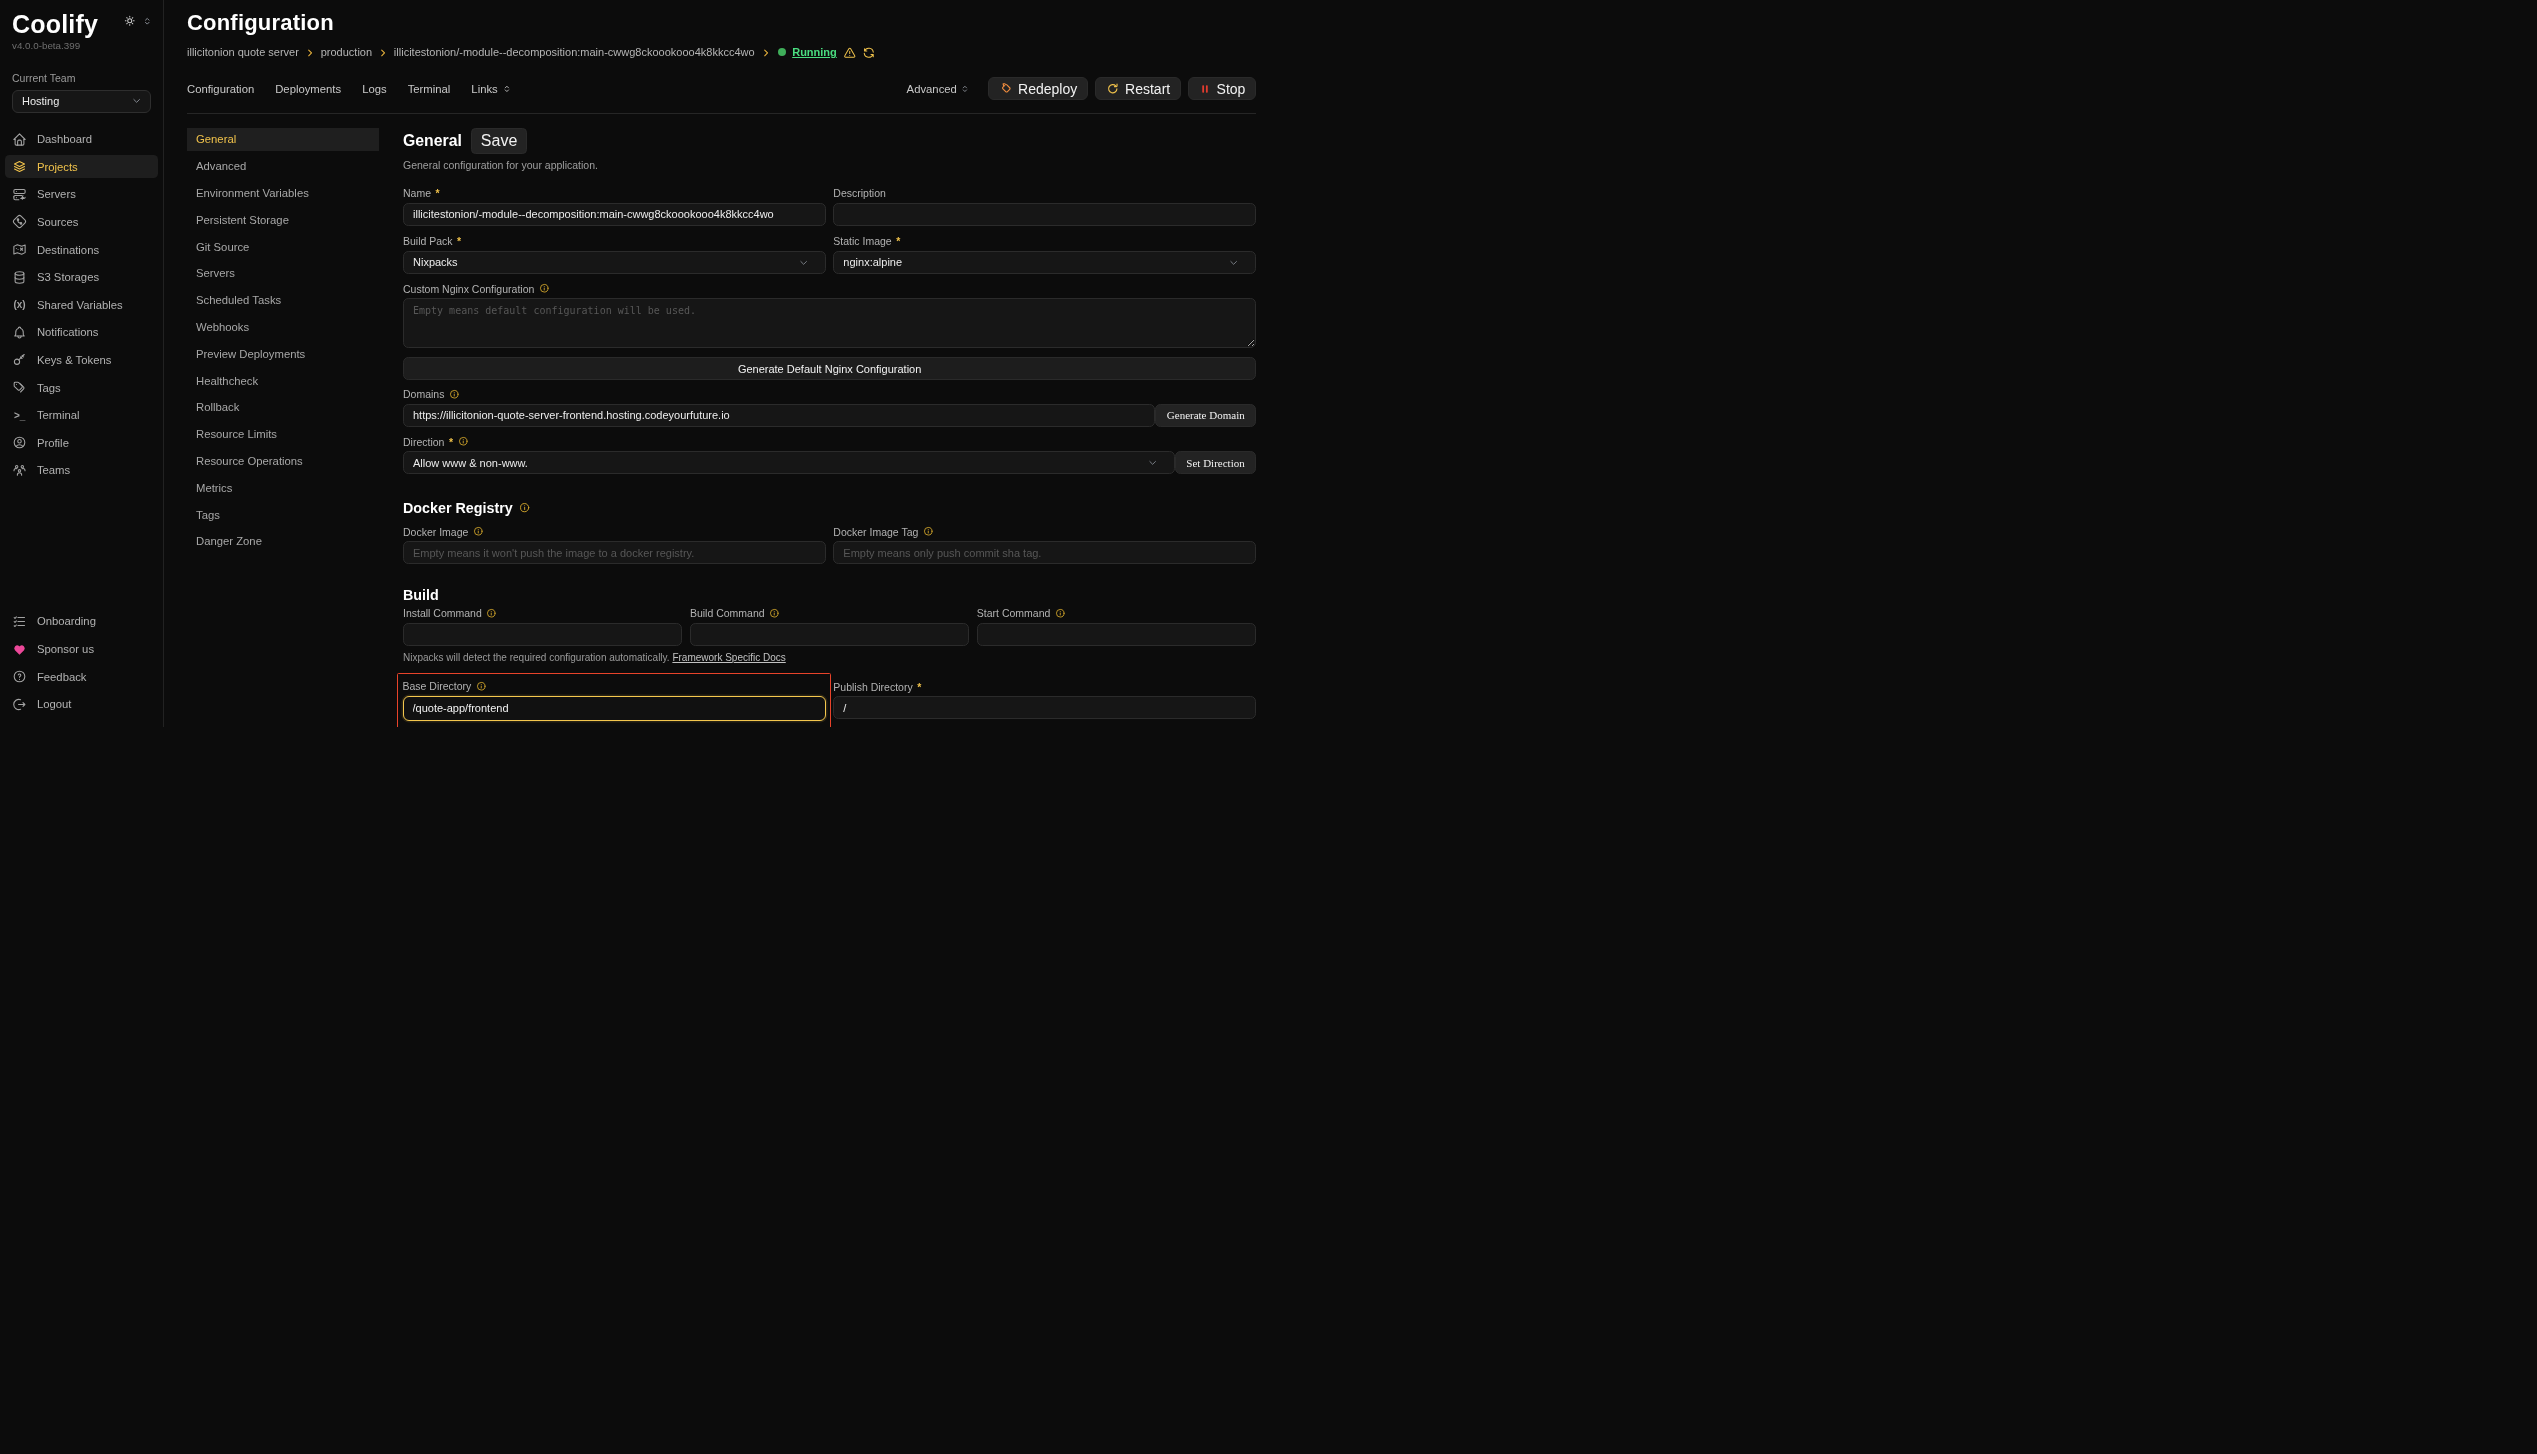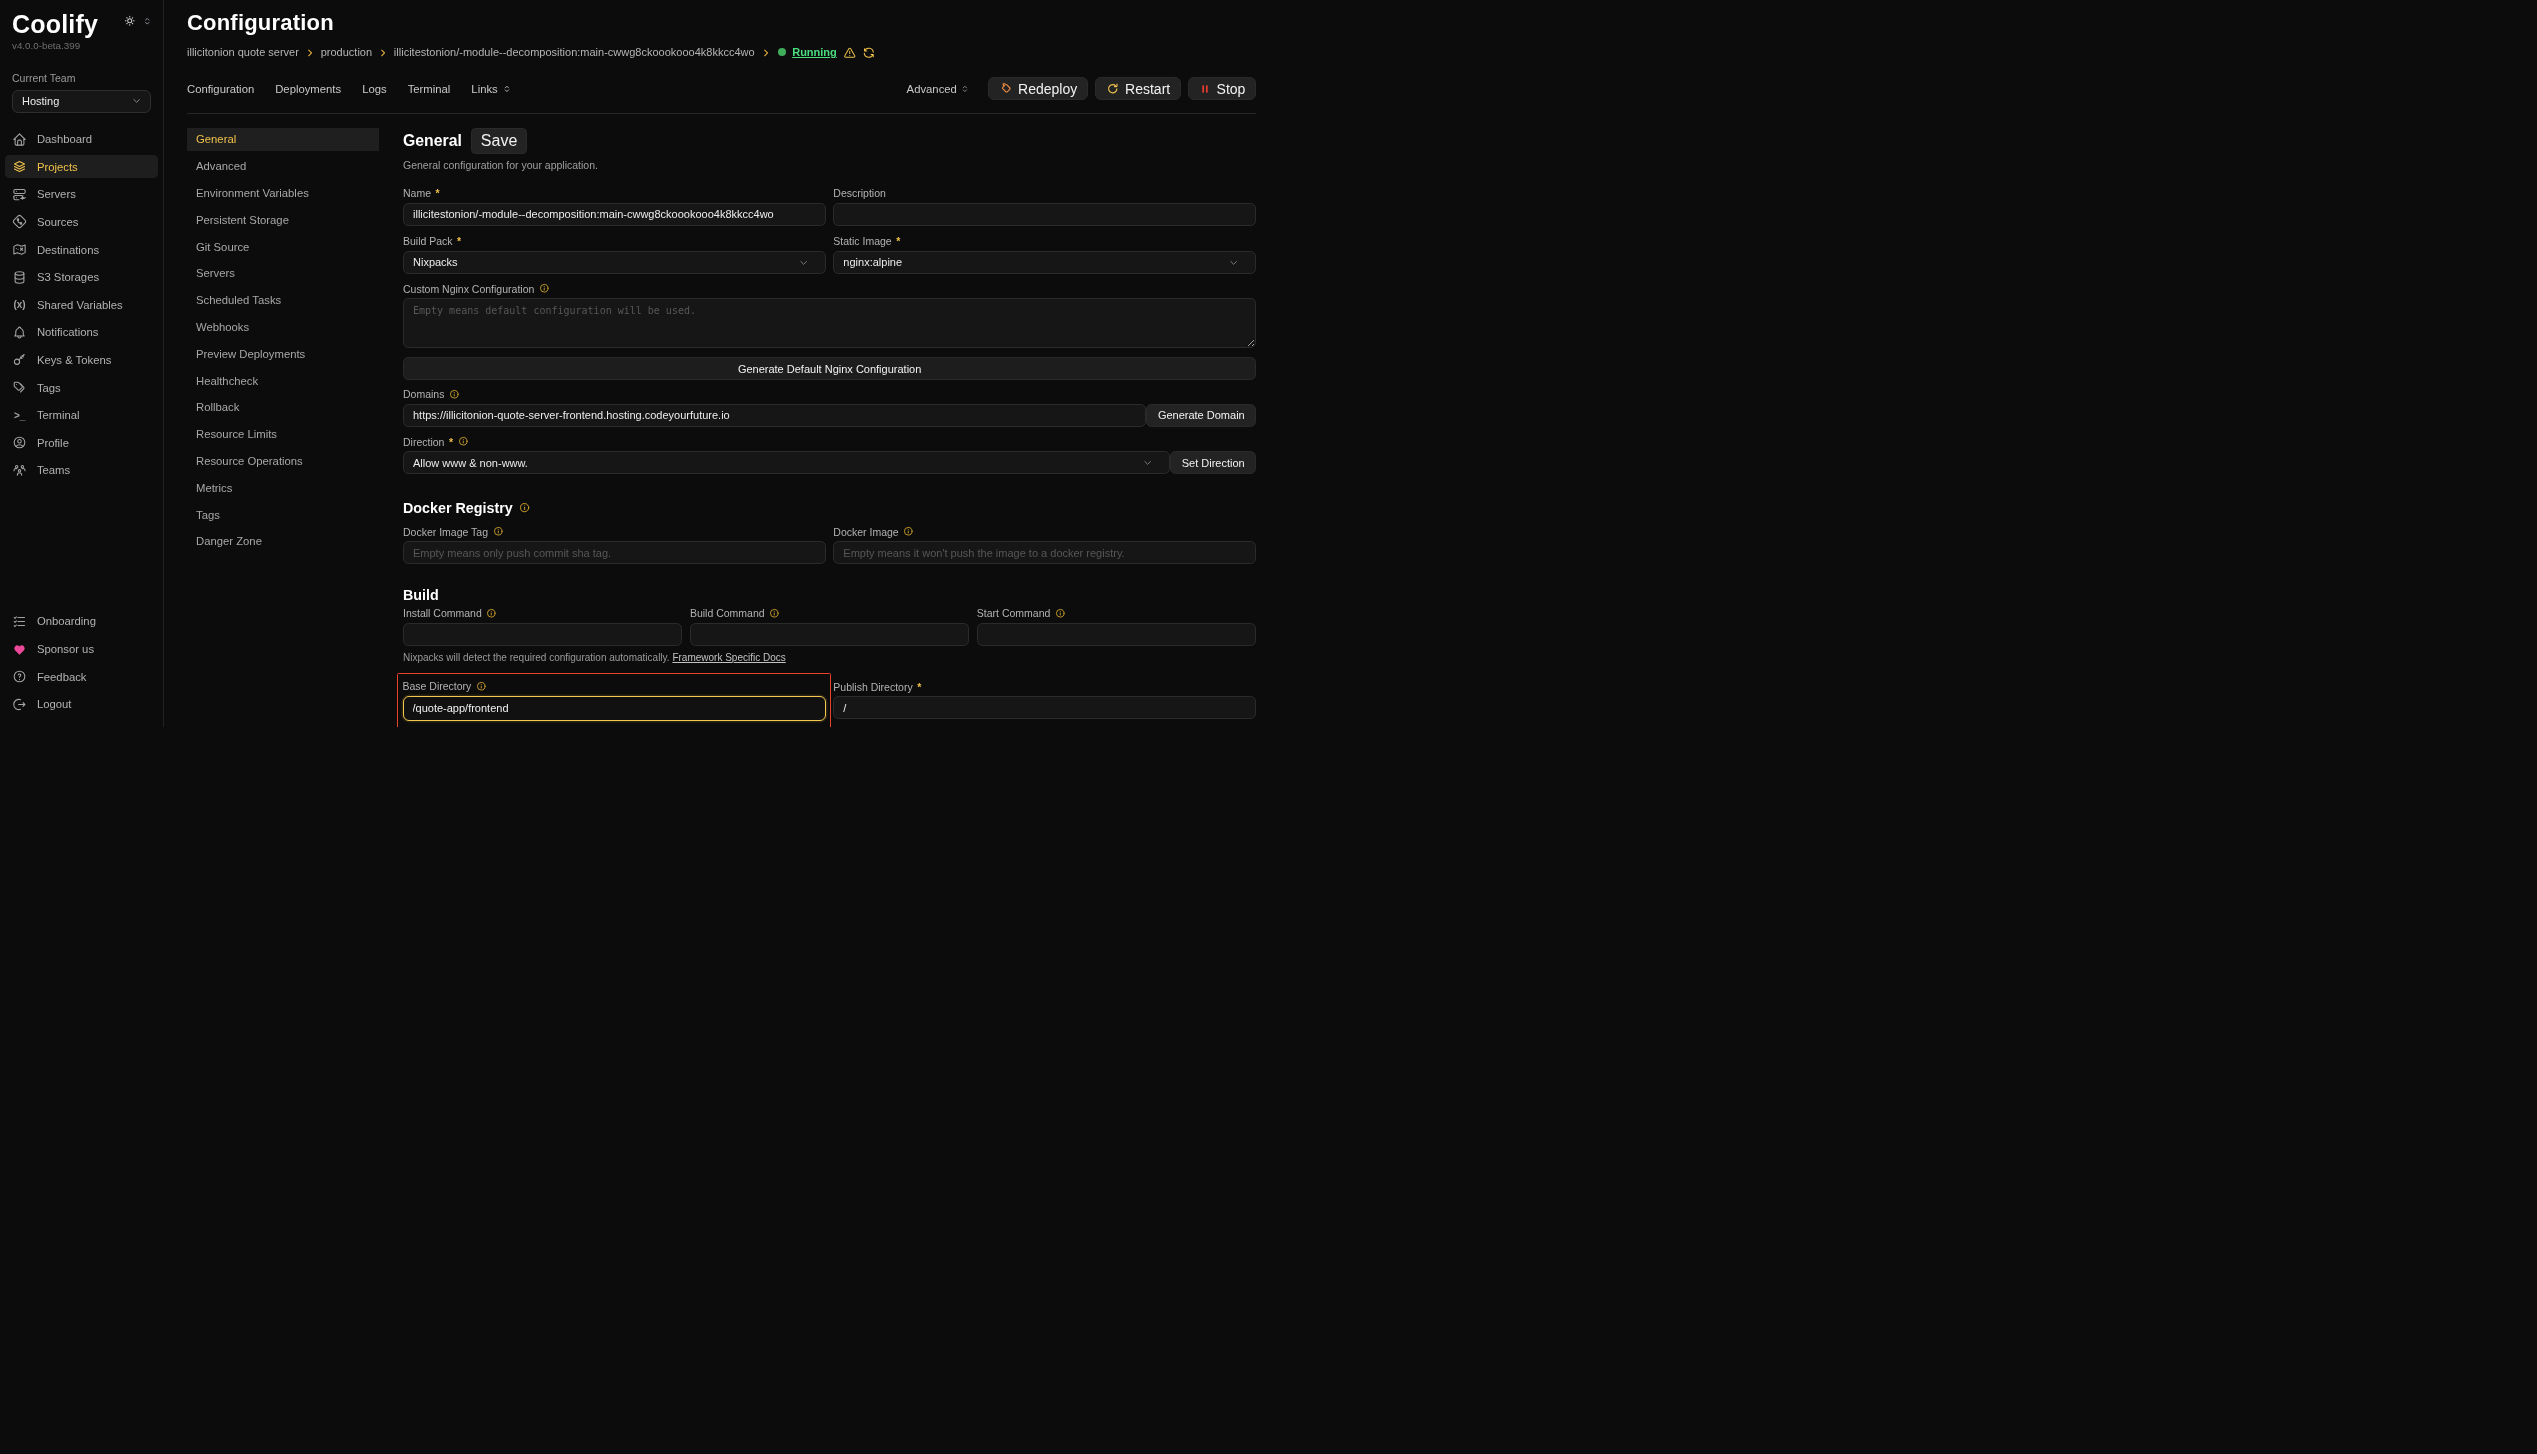--- a/index.html
+++ b/index.html
@@ -103,21 +103,21 @@
   .row3 { display:grid; grid-template-columns:1fr 1fr 1fr; column-gap:7.5px; }
   .mt5{margin-top:3.8px;} .mt10{margin-top:7.5px;} .mt12{margin-top:9px;} .mt13{margin-top:9.8px;}
   .mt21{margin-top:15.8px;} .mt24{margin-top:18px;} .mt30{margin-top:22.5px;} .mt34{margin-top:25.5px;}
 
   .wide-btn {
     margin-top:6.8px; width:100%; height:23px; background:#1d1d1d; border:0.8px solid #2a2a2a;
     border-radius:5.3px; color:#f2f2f2; font-size:11px; display:flex; align-items:center;
     justify-content:center; cursor:pointer;
   }
   .inline-row { display:flex; align-items:center; }
-  .side-btn { height:23px; padding:0 10.5px; background:#232323; border:0.8px solid #2a2a2a; border-radius:5.3px; color:#f2f2f2; font-size:11px; cursor:pointer; white-space:nowrap; flex:none; }
+  .side-btn { height:23px; padding:0 10.5px; background:#232323; border:0.8px solid #2a2a2a; border-radius:5.3px; color:#f2f2f2; font-size:11px; cursor:pointer; white-space:nowrap; flex:none;font-family:Liberation Serif, serif; }
 
   .h3row { display:flex; align-items:center; gap:6px; }
   .h3row h3 { font-size:14.3px; font-weight:700; color:#fff; }
 
   .note { margin-top:6px; font-size:10px; color:#9a9a9a; }
   .note a { color:#c2c2c2; text-decoration:underline; cursor:pointer; }
 
   .hl-box {
     border:1.5px solid #e8432a; border-radius:1.5px;
     margin:-7.5px -5.3px 0 -6px; padding:6px 3.8px 45px 4.5px;
@@ -601,41 +601,41 @@
           <span class="info-ic">
               <svg width="11.3" height="11.3" viewBox="0 0 24 24" fill="none" stroke="currentColor" stroke-width="2" stroke-linecap="round">
                 <circle cx="12" cy="12" r="8.7"></circle>
                 <path d="M12 8h.01M12 11.5V16"></path>
               </svg>
             </span>
         </div>
         <div class="row2 mt13">
           <div>
             <div class="label-row">
+              <span>Docker Image</span>
+              <span class="info-ic">
+                  <svg width="10.5" height="10.5" viewBox="0 0 24 24" fill="none" stroke="currentColor" stroke-width="2" stroke-linecap="round">
+                    <circle cx="12" cy="12" r="8.7"></circle>
+                    <path d="M12 8h.01M12 11.5V16"></path>
+                  </svg>
+                </span>
+            </div>
+            <input class="input mt5" placeholder="Empty means it won't push the image to a docker registry." style="">
+          </div>
+          <div>
+            <div class="label-row">
               <span>Docker Image Tag</span>
               <span class="info-ic">
                   <svg width="10.5" height="10.5" viewBox="0 0 24 24" fill="none" stroke="currentColor" stroke-width="2" stroke-linecap="round">
                     <circle cx="12" cy="12" r="8.7"></circle>
                     <path d="M12 8h.01M12 11.5V16"></path>
                   </svg>
                 </span>
             </div>
             <input class="input mt5" placeholder="Empty means only push commit sha tag." style="">
-          </div>
-          <div>
-            <div class="label-row">
-              <span>Docker Image</span>
-              <span class="info-ic">
-                  <svg width="10.5" height="10.5" viewBox="0 0 24 24" fill="none" stroke="currentColor" stroke-width="2" stroke-linecap="round">
-                    <circle cx="12" cy="12" r="8.7"></circle>
-                    <path d="M12 8h.01M12 11.5V16"></path>
-                  </svg>
-                </span>
-            </div>
-            <input class="input mt5" placeholder="Empty means it won't push the image to a docker registry." style="">
           </div>
         </div>
 
         
         <div class="h3row mt30">
           <h3>Build</h3>
         </div>
         <div class="row3 mt5">
           <div>
             <div class="label-row">

